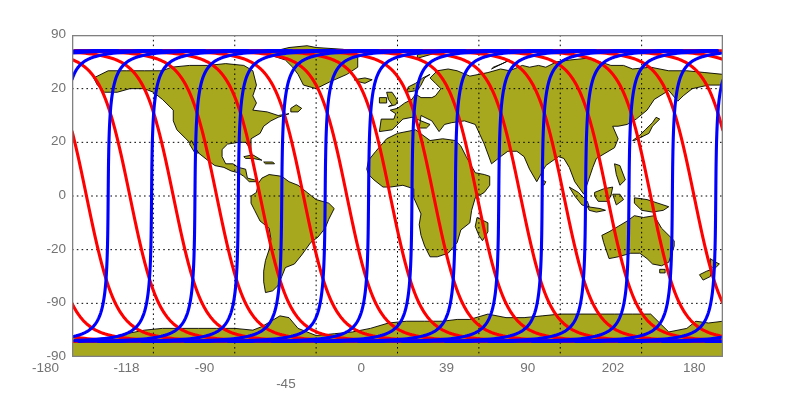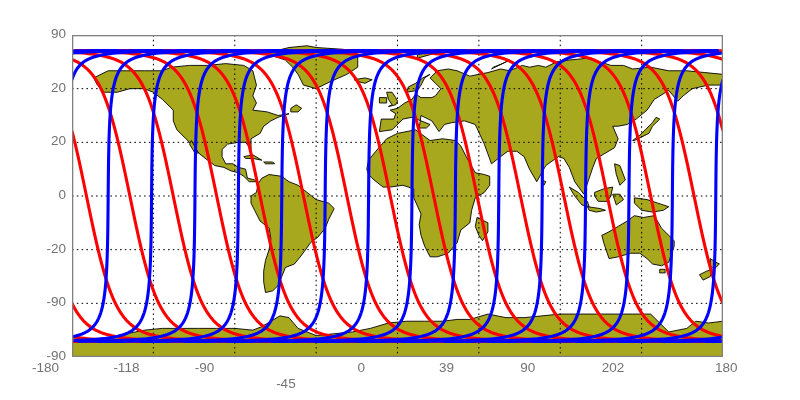--- a/index.html
+++ b/index.html
@@ -186,16 +186,16 @@
     </div>
   <div id="x-labels">
       <div class="axis-label x-label" style="left: 32px; width: 80px; top: 360px;">-180</div>
       <div class="axis-label x-label" style="left: 113.375px; width: 80px; top: 360px;">-118</div>
       <div class="axis-label x-label" style="left: 194.75px; width: 80px; top: 360px;">-90</div>
       <div class="axis-label x-label" style="left: 276.125px; width: 80px; top: 360px; margin-top: 16px;">-45</div>
       <div class="axis-label x-label" style="left: 357.5px; width: 80px; top: 360px;">0</div>
       <div class="axis-label x-label" style="left: 438.875px; width: 80px; top: 360px;">39</div>
       <div class="axis-label x-label" style="left: 520.25px; width: 80px; top: 360px;">90</div>
       <div class="axis-label x-label" style="left: 601.625px; width: 80px; top: 360px;">202</div>
-      <div class="axis-label x-label" style="left: 715px; width: 80px; top: 360px;">180</div>
+      <div class="axis-label x-label" style="left: 683px; width: 80px; top: 360px;">180</div>
     </div>
 
 </div>
 
 </body></html>

